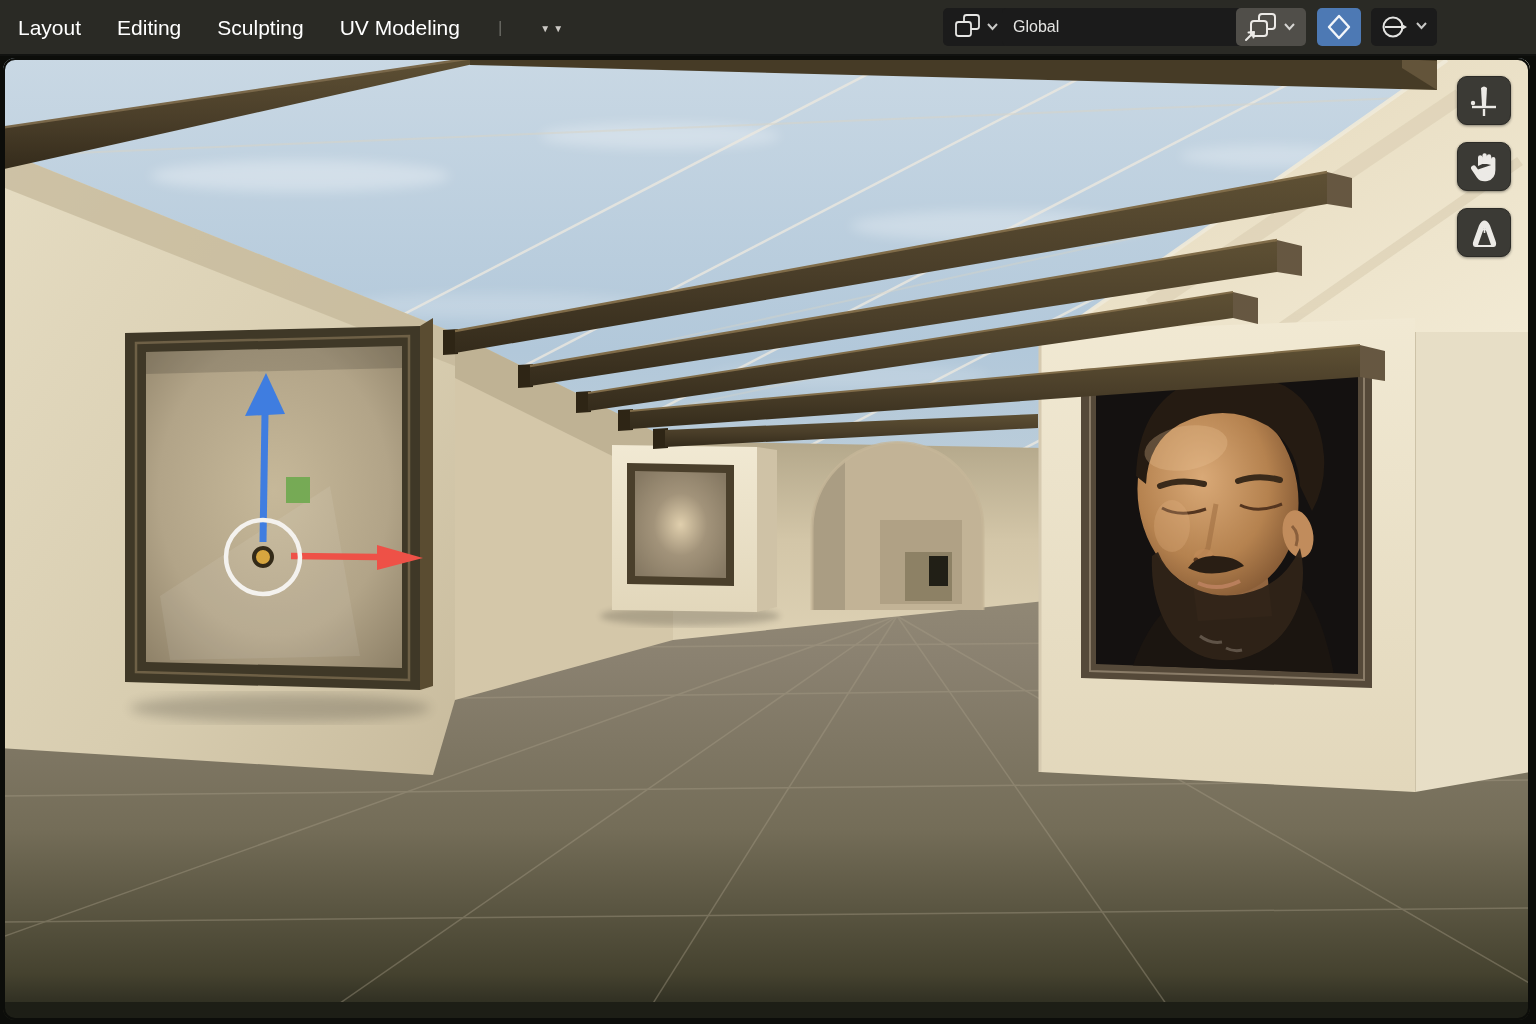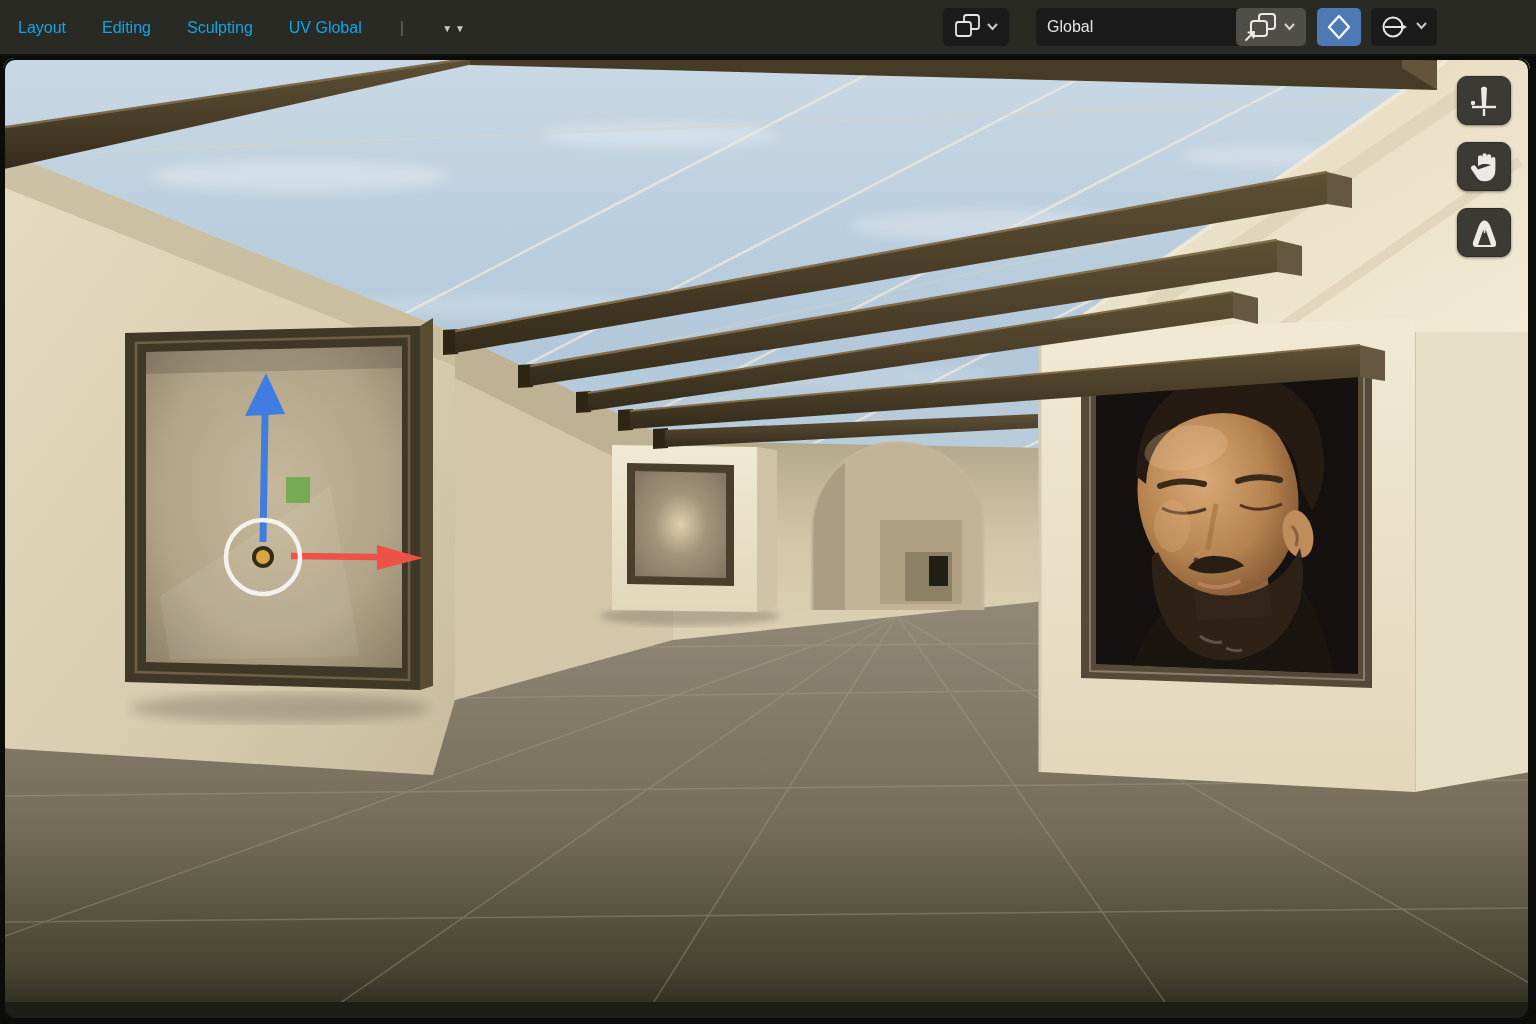--- a/index.html
+++ b/index.html
@@ -1,43 +1,43 @@
 <!DOCTYPE html>
 <html><head>
 <meta charset="utf-8">
 <style>
   html,body{margin:0;padding:0;background:#0c0d0a;width:1536px;height:1024px;overflow:hidden;
     font-family:"Liberation Sans","DejaVu Sans",sans-serif;}
   .topbar{position:absolute;left:0;top:0;width:1536px;height:56px;background:#2a2a25;
     border-bottom:2px solid #111210;box-sizing:border-box;}
   .tabs{position:absolute;left:18px;top:0;height:56px;display:flex;align-items:center;gap:36px;}
-  .tab{color:#0ea5e9;font-size:16px;cursor:pointer;white-space:nowrap;}
+  .tab{color:#ffffff;font-size:21px;cursor:pointer;white-space:nowrap;}
   .tab-sep{color:#6b6b66;font-size:17px;margin-left:2px;}
   .tab-overflow{color:#ccc9c5;font-size:10px;letter-spacing:3px;margin-left:2px;}
   .pill{position:absolute;top:8px;height:38px;border-radius:5px;display:flex;align-items:center;justify-content:center;}
   .pill.dark{background:#1b1b1b;}
   .pill.gray{background:#504e49;}
   .pill.blue{background:#4d79b4;}
-  .orient-field{left:1036px;width:244px;justify-content:flex-start;padding-left:11px;box-sizing:border-box;
+  .orient-field{left:1002px;width:244px;justify-content:flex-start;padding-left:11px;box-sizing:border-box;
     color:#e4e4e2;font-size:16px;}
   .vp-btn{position:absolute;width:54px;height:49px;background:#3b3a35;border:1px solid #2c2b27;
     border-radius:10px;box-sizing:border-box;display:flex;align-items:center;justify-content:center;
     box-shadow:0 1px 3px rgba(0,0,0,.45);}
   .scene-wrap{position:absolute;left:0;top:56px;width:1536px;height:968px;background:#0c0d0a;}
   svg{display:block;}
 </style>
 </head>
 <body>
 
 <div class="topbar">
   <div class="tabs">
     <span class="tab">Layout</span>
     <span class="tab">Editing</span>
     <span class="tab">Sculpting</span>
-    <span class="tab">UV Global</span>
+    <span class="tab">UV Modeling</span>
     <span class="tab-sep">|</span>
     <span class="tab-overflow">▼▼</span>
   </div>
 
   <div class="pill dark" style="left:943px;width:66px;">
     <svg width="60" height="34" viewBox="0 0 60 34">
       <rect x="18" y="5" width="15" height="14" rx="2.5" fill="none" stroke="#e6e6e4" stroke-width="1.8"></rect>
       <rect x="10" y="12" width="15" height="14" rx="2.5" fill="#1b1b1b" stroke="#e6e6e4" stroke-width="1.8"></rect>
       <polyline points="42,14 46.5,19 51,14" fill="none" stroke="#c9c9c7" stroke-width="2"></polyline>
     </svg>

